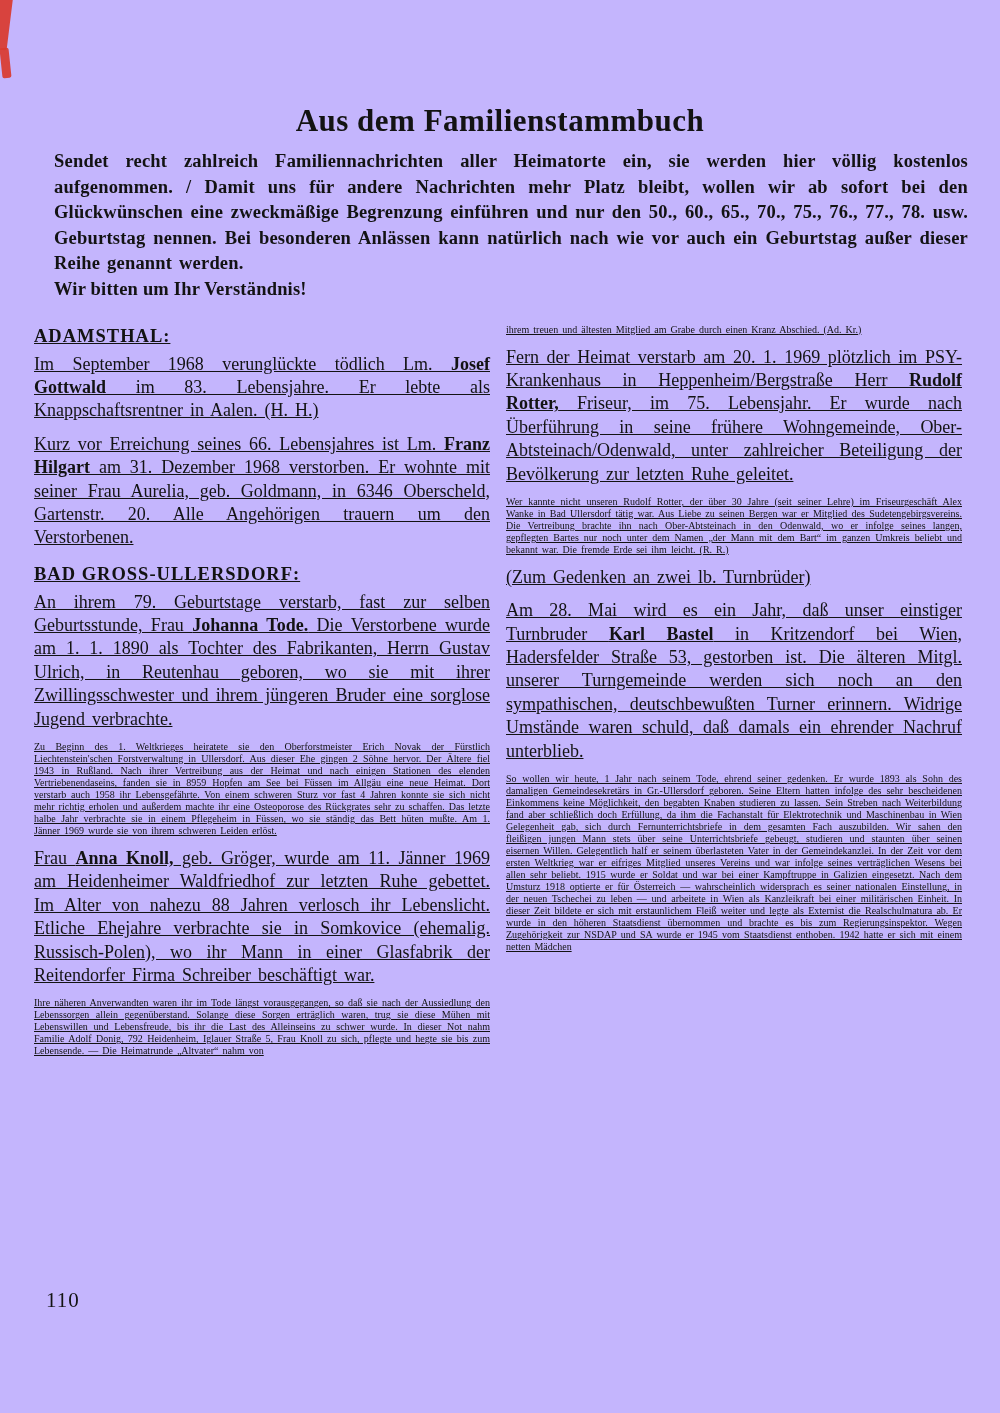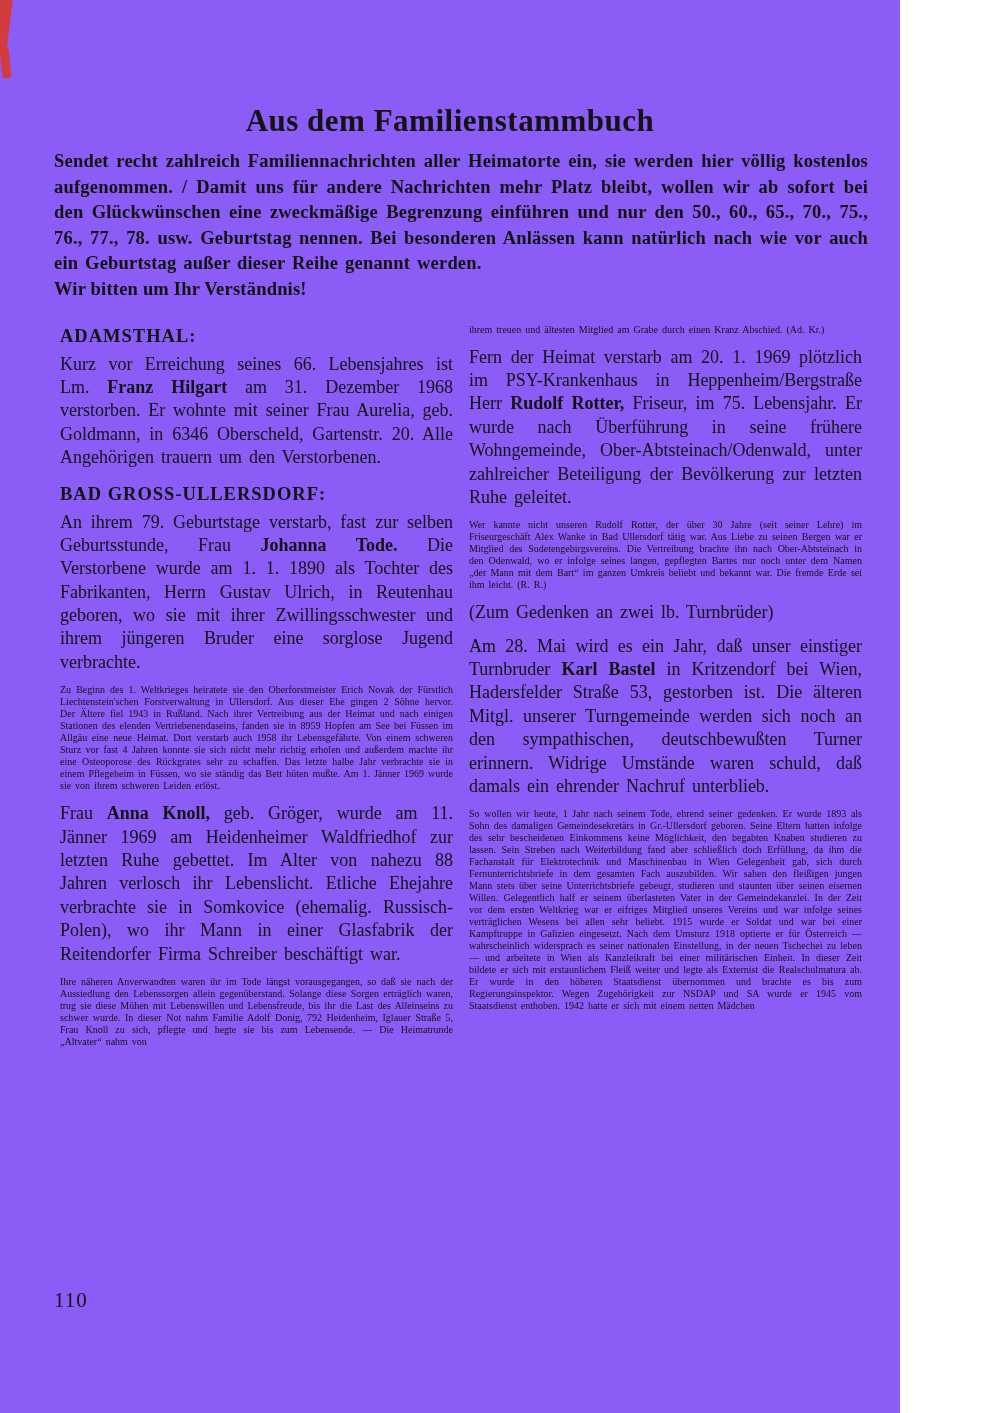--- a/index.html
+++ b/index.html
@@ -1,19 +1,19 @@
 <!DOCTYPE html>
 <html lang="de"><head>
 <meta charset="utf-8">
 <style>
   html,body{margin:0;padding:0;background:#ffffff;}
   .page{
     position:relative;
-    width:900px;height:1413px;
-    background:#8b5cf6;
+    width:1000px;height:1413px;
+    background:#c4b5fd;
     color:#131313;
     font-family:"Liberation Serif","DejaVu Serif",serif;
     overflow:hidden;
   }
   
   .pen-mark{position:absolute;background:#d93a2e;border-radius:2px;opacity:.92;}
   .pen-mark.m1{left:-3px;top:-6px;width:13px;height:56px;transform:rotate(7deg);}
   .pen-mark.m2{left:1px;top:48px;width:9px;height:30px;transform:rotate(-6deg);}
 
   .page-title{
@@ -36,21 +36,22 @@
   .intro-closing{
     margin:2px 50px 0 54px;
     font-size:18.5px;
     font-weight:bold;
     text-align:left;
     letter-spacing:.2px;
   }
   .columns{
     display:flex;
     gap:16px;
-    margin:24px 38px 0 60px;
+    margin:24px 38px 0 34px;
+    text-decoration:underline;
   }
   .col{flex:1 1 0;min-width:0;}
   .col p,.col h2{hyphens:auto;}
   .heading{
     font-size:18.5px;
     font-weight:bold;
     letter-spacing:1px;
     margin:14px 0 6px 0;
   }
   .col > .heading:first-child{margin-top:2px;}
@@ -64,41 +65,42 @@
   .small{
     font-size:10px;
     line-height:1.2;
     text-align:justify;
     word-spacing:1.5px;
     margin:0 0 10px 0;
   }
   .bold{font-weight:bold;}
   .page-number{
     position:absolute;
-    left:54px;
+    left:46px;
     top:1288px;
     font-size:21px;
     letter-spacing:1px;
   }
 </style>
 </head>
 <body>
 
 <div class="page">
   <div class="pen-mark m1"></div>
   <div class="pen-mark m2"></div>
 
   <h1 class="page-title">Aus dem Familienstammbuch</h1>
 
   <p class="intro">Sendet recht zahlreich Familiennachrichten aller Heimatorte ein, sie werden hier völlig kostenlos aufgenommen. / Damit uns für andere Nachrichten mehr Platz bleibt, wollen wir ab sofort bei den Glückwünschen eine zweckmäßige Begrenzung einführen und nur den 50., 60., 65., 70., 75., 76., 77., 78. usw. Geburtstag nennen. Bei besonderen Anlässen kann natürlich nach wie vor auch ein Geburtstag außer dieser Reihe genannt werden.</p>
   <p class="intro-closing">Wir bitten um Ihr Verständnis!</p>
 
   <div class="columns">
     <div class="col" id="col-left">
         <h2 class="heading"><span>ADAMSTHAL:</span></h2>
+        <p class="body"><span>Im September 1968 verunglückte tödlich Lm. </span><span class="bold">Josef Gottwald</span><span> im 83. Lebensjahre. Er lebte als Knappschaftsrentner in Aalen. (H. H.)</span></p>
         <p class="body"><span>Kurz vor Erreichung seines 66. Lebensjahres ist Lm. </span><span class="bold">Franz Hilgart</span><span> am 31. Dezember 1968 verstorben. Er wohnte mit seiner Frau Aurelia, geb. Goldmann, in 6346 Oberscheld, Gartenstr. 20. Alle Angehörigen trauern um den Verstorbenen.</span></p>
         <h2 class="heading"><span>BAD GROSS-ULLERSDORF:</span></h2>
         <p class="body"><span>An ihrem 79. Geburtstage verstarb, fast zur selben Geburtsstunde, Frau </span><span class="bold">Johanna Tode.</span><span> Die Verstorbene wurde am 1. 1. 1890 als Tochter des Fabrikanten, Herrn Gustav Ulrich, in Reutenhau geboren, wo sie mit ihrer Zwillingsschwester und ihrem jüngeren Bruder eine sorglose Jugend verbrachte.</span></p>
         <p class="small"><span>Zu Beginn des 1. Weltkrieges heiratete sie den Oberforstmeister Erich Novak der Fürstlich Liechtenstein'schen Forstverwaltung in Ullersdorf. Aus dieser Ehe gingen 2 Söhne hervor. Der Ältere fiel 1943 in Rußland. Nach ihrer Vertreibung aus der Heimat und nach einigen Stationen des elenden Vertriebenendaseins, fanden sie in 8959 Hopfen am See bei Füssen im Allgäu eine neue Heimat. Dort verstarb auch 1958 ihr Lebensgefährte. Von einem schweren Sturz vor fast 4 Jahren konnte sie sich nicht mehr richtig erholen und außerdem machte ihr eine Osteoporose des Rückgrates sehr zu schaffen. Das letzte halbe Jahr verbrachte sie in einem Pflegeheim in Füssen, wo sie ständig das Bett hüten mußte. Am 1. Jänner 1969 wurde sie von ihrem schweren Leiden erlöst.</span></p>
         <p class="body"><span>Frau </span><span class="bold">Anna Knoll,</span><span> geb. Gröger, wurde am 11. Jänner 1969 am Heidenheimer Waldfriedhof zur letzten Ruhe gebettet. Im Alter von nahezu 88 Jahren verlosch ihr Lebenslicht. Etliche Ehejahre verbrachte sie in Somkovice (ehemalig. Russisch-Polen), wo ihr Mann in einer Glasfabrik der Reitendorfer Firma Schreiber beschäftigt war.</span></p>
         <p class="small"><span>Ihre näheren Anverwandten waren ihr im Tode längst vorausgegangen, so daß sie nach der Aussiedlung den Lebenssorgen allein gegenüberstand. Solange diese Sorgen erträglich waren, trug sie diese Mühen mit Lebenswillen und Lebensfreude, bis ihr die Last des Alleinseins zu schwer wurde. In dieser Not nahm Familie Adolf Donig, 792 Heidenheim, Iglauer Straße 5, Frau Knoll zu sich, pflegte und hegte sie bis zum Lebensende. — Die Heimatrunde „Altvater“ nahm von</span></p>
       </div>
     <div class="col" id="col-right">
         <p class="small"><span>ihrem treuen und ältesten Mitglied am Grabe durch einen Kranz Abschied. (Ad. Kr.)</span></p>
         <p class="body"><span>Fern der Heimat verstarb am 20. 1. 1969 plötzlich im PSY-Krankenhaus in Heppenheim/Bergstraße Herr </span><span class="bold">Rudolf Rotter,</span><span> Friseur, im 75. Lebensjahr. Er wurde nach Überführung in seine frühere Wohngemeinde, Ober-Abtsteinach/Odenwald, unter zahlreicher Beteiligung der Bevölkerung zur letzten Ruhe geleitet.</span></p>

